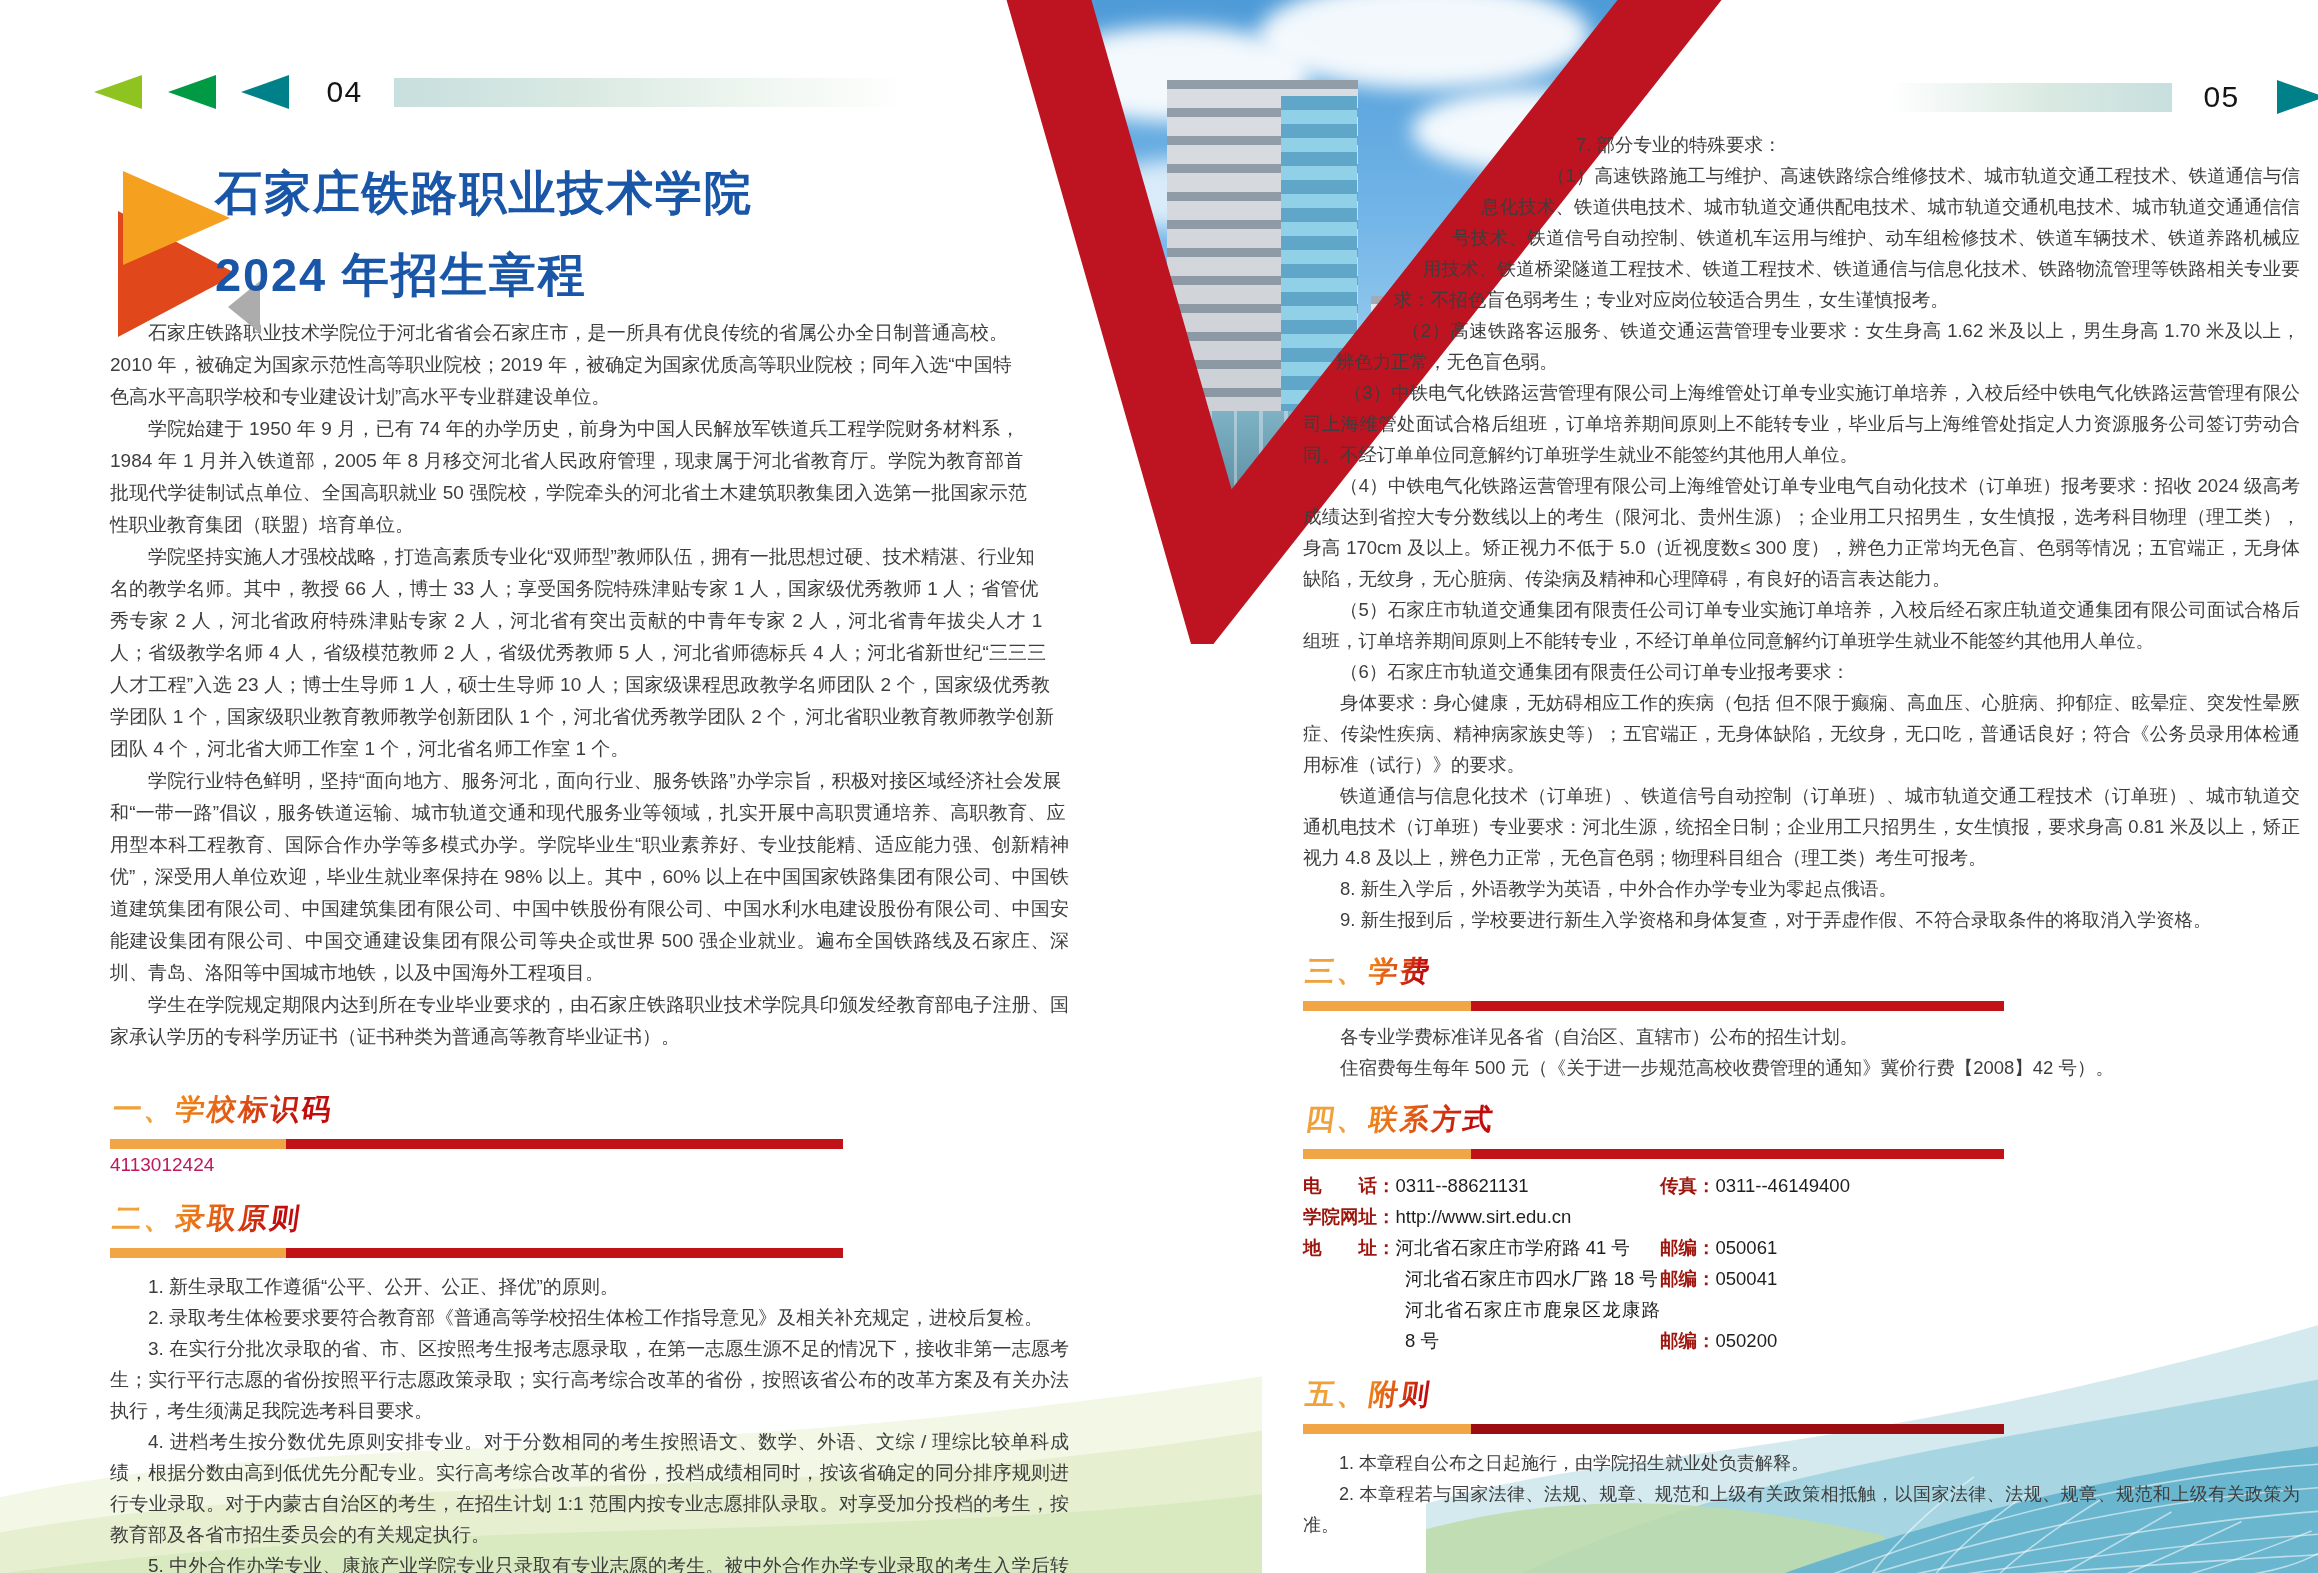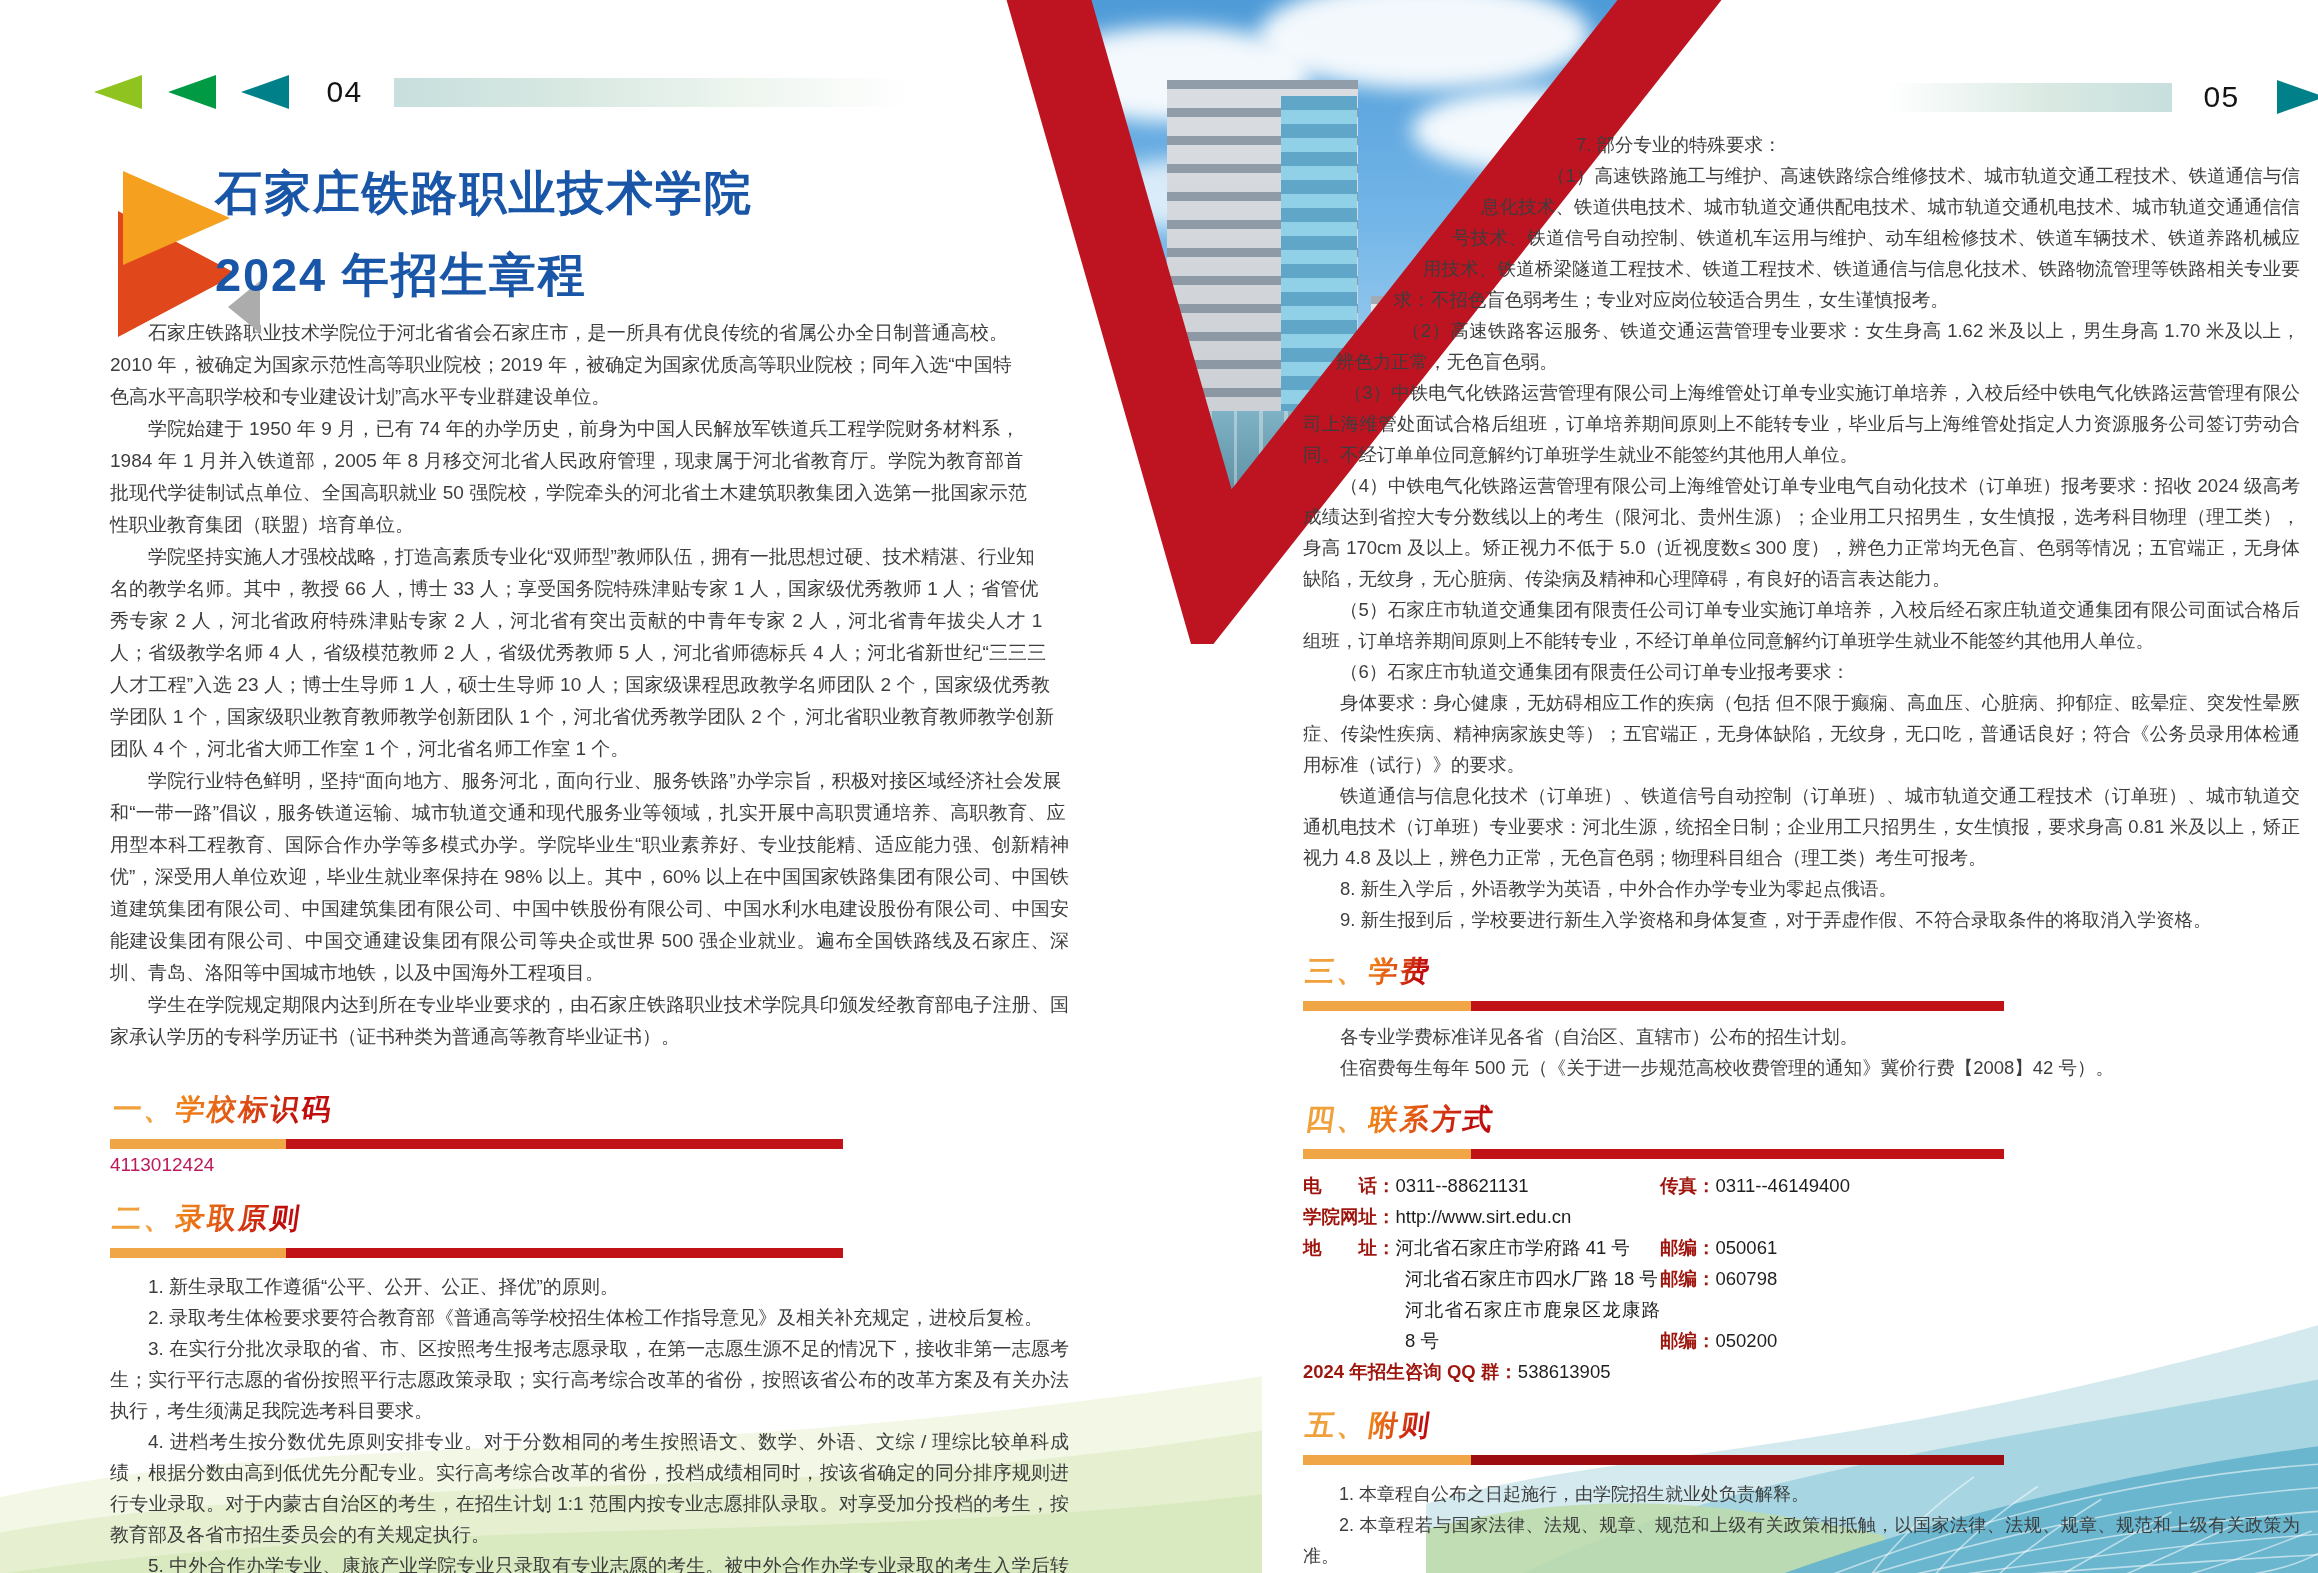--- a/index.html
+++ b/index.html
@@ -219,27 +219,24 @@
         <p class="crow">
           <span class="seg1"><span class="clabel">电　　话：</span><span class="cvalue">0311--88621131</span></span><span class="clabel">传真：</span><span class="cvalue">0311--46149400</span>
         </p>
         <p class="crow crow-gap">
           <span class="clabel">学院网址：</span><span class="cvalue">http://www.sirt.edu.cn</span>
         </p>
         <p class="crow">
           <span class="seg1"><span class="clabel">地　　址：</span><span class="cvalue">河北省石家庄市学府路 41 号</span></span><span class="clabel">邮编：</span><span class="cvalue">050061</span>
         </p>
         <p class="crow">
-          <span class="seg1 addr-cont"><span class="cvalue">河北省石家庄市四水厂路 18 号</span></span><span class="clabel">邮编：</span><span class="cvalue">060798</span>
+          <span class="seg1 addr-cont"><span class="cvalue">河北省石家庄市四水厂路 18 号</span></span><span class="clabel">邮编：</span><span class="cvalue">050041</span>
         </p>
         <p class="crow">
           <span class="seg1 addr-cont"><span class="cvalue">河北省石家庄市鹿泉区龙康路 8 号</span></span><span class="clabel">邮编：</span><span class="cvalue">050200</span>
-        </p>
-        <p class="crow crow-gap">
-          <span class="clabel">2024 年招生咨询 QQ 群：</span><span class="cvalue">538613905</span>
         </p>
       </div>
     </div>
 
     <div class="sec5-wrap">
       <h2 class="sec"><span class="sec-num">五、</span><span class="sec-title">附则</span></h2>
       <div class="bar dark"></div>
       <div class="sec5-body">
         <p class="indent">1. 本章程自公布之日起施行，由学院招生就业处负责解释。</p>
         <p class="indent">2. 本章程若与国家法律、法规、规章、规范和上级有关政策相抵触，以国家法律、法规、规章、规范和上级有关政策为准。</p>

